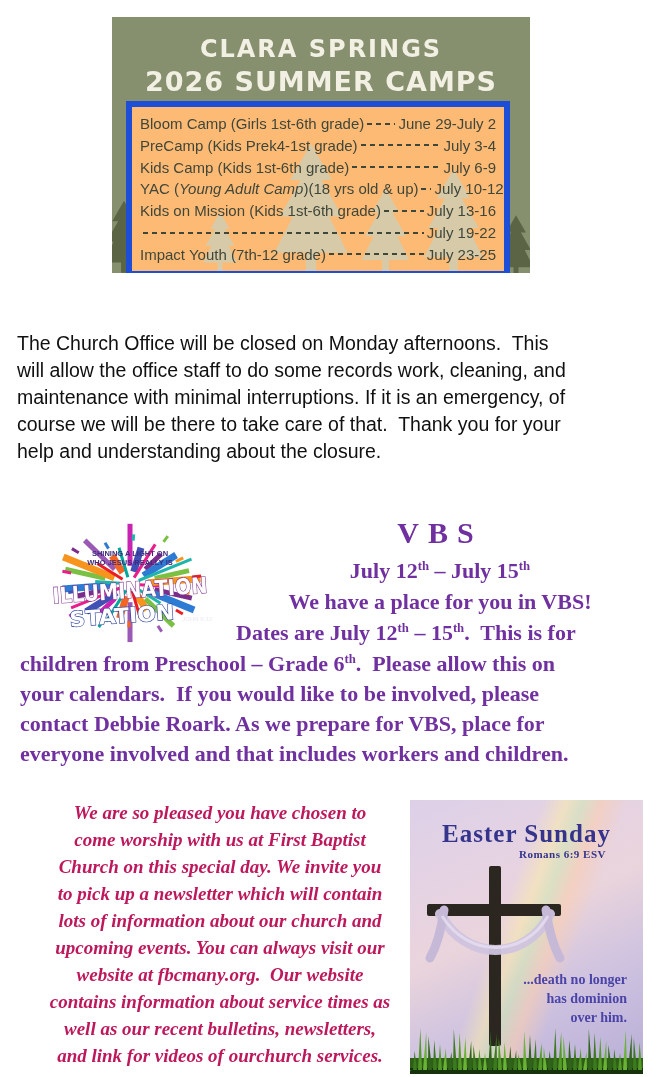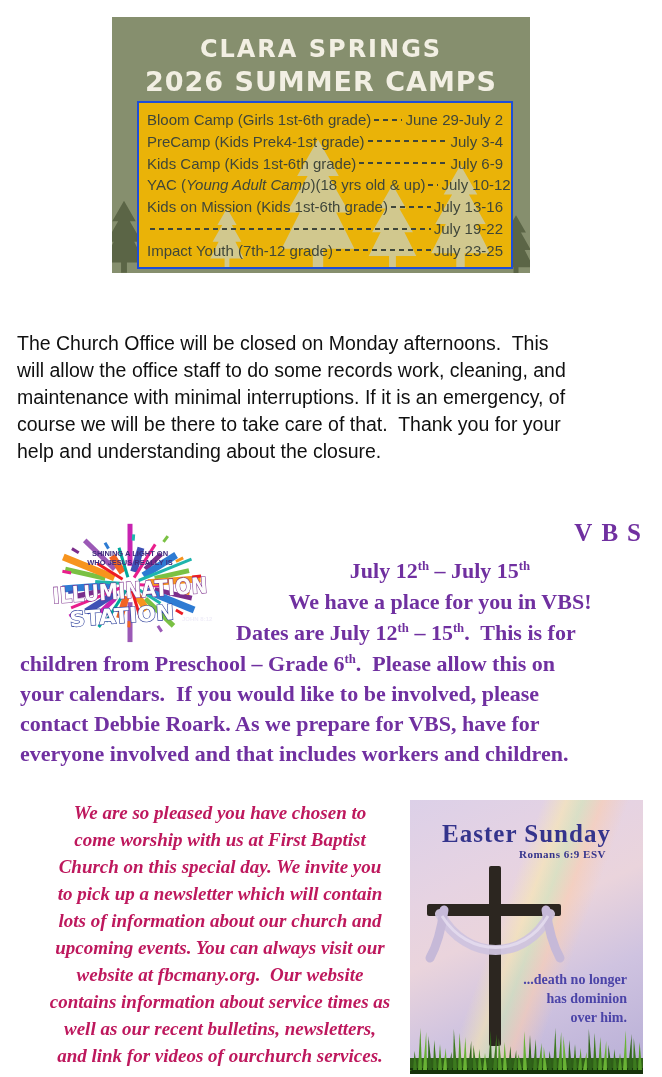--- a/index.html
+++ b/index.html
@@ -10,40 +10,40 @@
   .banner{position:absolute;left:112px;top:17px;width:418px;height:256px;
           background:#868f6e;overflow:hidden;}
   .banner-title{position:absolute;top:8px;left:0;right:0;text-align:center;
                 color:#f2efe3;font-family:"DejaVu Sans",sans-serif;font-weight:bold;margin-top:8px;}
   .banner-title .l1{font-size:24px;letter-spacing:2px;line-height:32px;}
   .banner-title .l2{font-size:27px;letter-spacing:1px;line-height:33px;}
   .tree{position:absolute;z-index:1;}
   .tree-left{left:-10px;bottom:-3px;width:44px;height:80px;}
   .tree-right{right:-5px;bottom:-3px;width:38px;height:62px;}
   .camp-box{position:absolute;left:14px;top:84px;width:372px;height:164px;
-            background:#eab308;border:2px solid #1d4ed8;z-index:2;overflow:hidden;margin-left:11px;}
+            background:#fdba74;border:6px solid #1d4ed8;z-index:2;overflow:hidden;}
   .watermark{position:absolute;left:0;top:0;width:100%;height:100%;}
   .camp-list{position:absolute;left:8px;right:8px;top:6px;bottom:6px;
              display:flex;flex-direction:column;justify-content:space-between;
              font-size:15px;color:#3f463a;}
   .camp-row{display:flex;align-items:baseline;white-space:nowrap;line-height:21px;}
   .camp-row em{font-style:italic;}
   .leader{flex:1;height:2px;align-self:center;margin:0 3px;min-width:10px;
           background:repeating-linear-gradient(to right,#3f463a 0 5px,transparent 5px 9px);}
 
   
   .office{position:absolute;left:17px;top:330px;width:648px;margin:0;
           font-size:19.5px;line-height:27px;color:#101010;white-space:pre;}
 
   
   .vbs{position:absolute;left:0;top:514px;width:662px;height:268px;
        color:#7030a0;font-family:"Liberation Serif",serif;font-weight:bold;}
   .vbs-logo{position:absolute;left:30px;top:6px;width:200px;height:126px;}
-  .vbs-heading{position:absolute;left:230px;top:0;width:420px;margin:0;text-align:right;
-               font-size:25px;letter-spacing:9px;line-height:38px;font-weight:bold;}
+  .vbs-heading{position:absolute;left:230px;top:0;width:420px;margin:0;text-align:center;
+               font-size:30px;letter-spacing:9px;line-height:38px;font-weight:bold;}
   .vbs-line{position:absolute;font-size:22px;line-height:30px;white-space:pre;}
   .vbs-line sup, sup{font-size:0.58em;vertical-align:super;line-height:0;}
   .line-dates{left:230px;top:42px;width:420px;text-align:center;}
   .line-place{left:230px;top:73px;width:420px;text-align:center;}
   .line-datesare{left:236px;top:104px;}
   .line-f1{left:20px;top:135px;}
   .line-f2{left:20px;top:165px;}
   .line-f3{left:20px;top:195px;}
   .line-f4{left:20px;top:225px;}
 
@@ -193,21 +193,21 @@
       <text x="100" y="78" text-anchor="middle" textLength="155" lengthAdjust="spacingAndGlyphs" font-family="DejaVu Sans, sans-serif" font-size="22" font-weight="bold" fill="#fdfdfd" stroke="#7b2d8b" stroke-width="1.2" paint-order="stroke" transform="rotate(-4 100 72)">ILLUMINATION</text>
       <text x="92" y="103" text-anchor="middle" textLength="105" lengthAdjust="spacingAndGlyphs" font-family="DejaVu Sans, sans-serif" font-size="21" font-weight="bold" fill="#ffffff" stroke="#2c3f9b" stroke-width="1.2" paint-order="stroke" transform="rotate(-4 92 97)">STATION</text>
       <text x="152" y="101" font-family="Liberation Sans, sans-serif" font-size="6" font-weight="bold" fill="#f0eef8">JOHN 8:12</text>
     </svg>
     <h2 class="vbs-heading">VBS</h2>
     <div class="vbs-line line-dates"><span>July 12</span><sup>th</sup><span> – July 15</span><sup>th</sup></div>
     <div class="vbs-line line-place"><span>We have a place for you in VBS!</span></div>
     <div class="vbs-line line-datesare"><span>Dates are July 12</span><sup>th</sup><span> – 15</span><sup>th</sup><span>.  This is for</span></div>
     <div class="vbs-line line-f1"><span>children from Preschool – Grade 6</span><sup>th</sup><span>.  Please allow this on</span></div>
     <div class="vbs-line line-f2"><span>your calendars.  If you would like to be involved, please</span></div>
-    <div class="vbs-line line-f3"><span>contact Debbie Roark. As we prepare for VBS, have for</span></div>
+    <div class="vbs-line line-f3"><span>contact Debbie Roark. As we prepare for VBS, place for</span></div>
     <div class="vbs-line line-f4"><span>everyone involved and that includes workers and children.</span></div>
   </section>
 
   <div class="welcome">We are so pleased you have chosen to
 come worship with us at First Baptist
 Church on this special day. We invite you
 to pick up a newsletter which will contain
 lots of information about our church and
 upcoming events. You can always visit our
 website at fbcmany.org.  Our website

